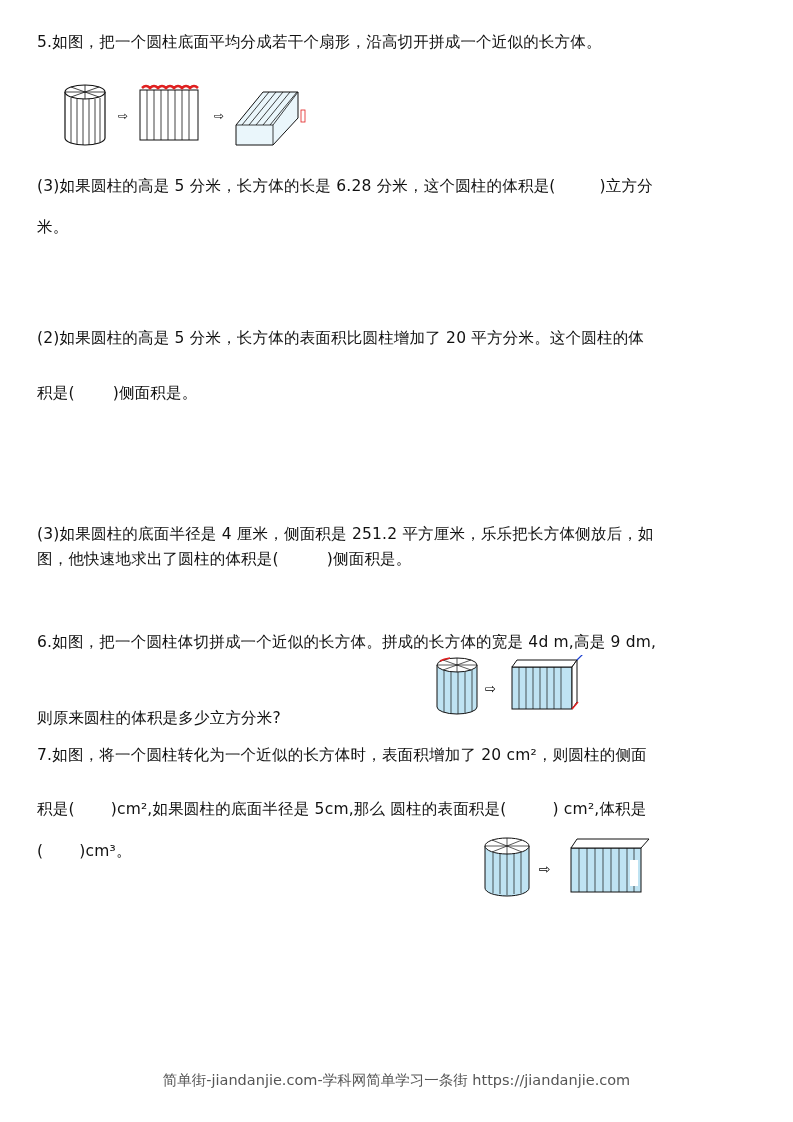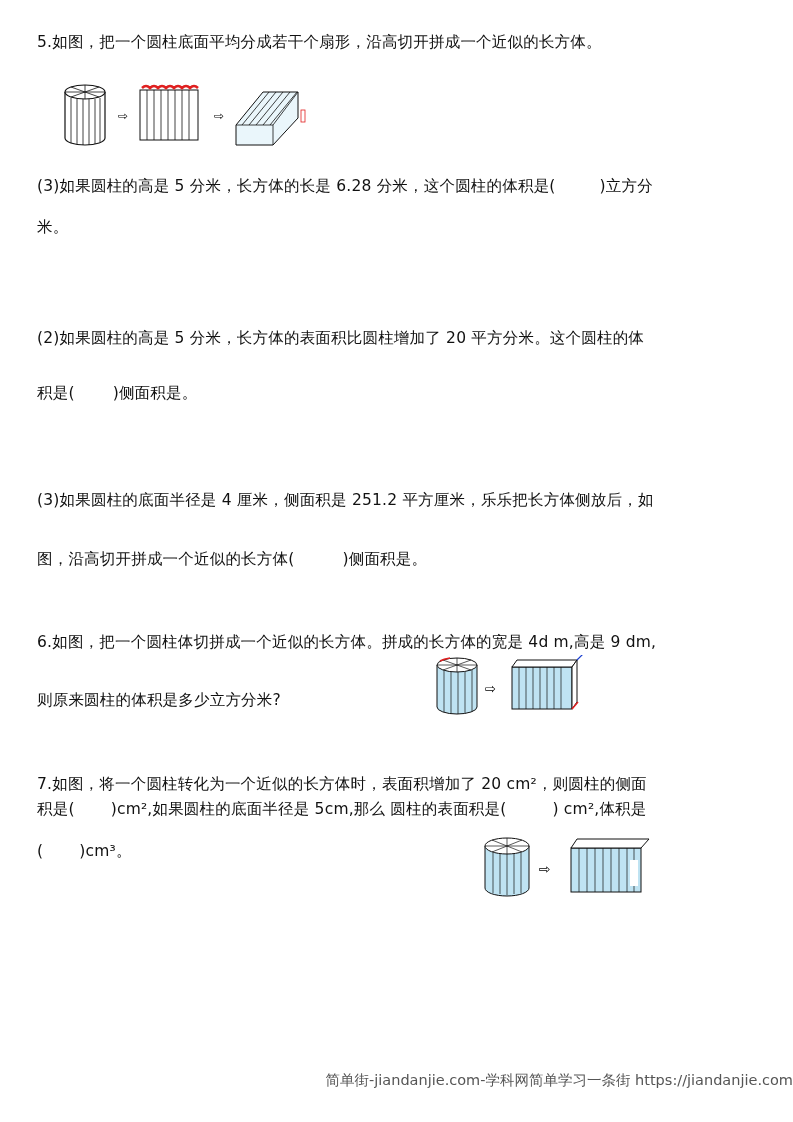--- a/index.html
+++ b/index.html
@@ -7,21 +7,21 @@
     width: 793px; height: 1122px; position: relative; overflow: hidden;
     font-family: "DejaVu Sans", sans-serif; color: #111;
   }
   .line {
     position: absolute; left: 37px; font-size: 15.5px; line-height: 20px;
     white-space: nowrap; letter-spacing: 0.2px;
   }
   .blank { display: inline-block; }
   .fig { position: absolute; }
   .footer {
-    position: absolute; left: 0; width: 793px; top: 1071px; text-align: right;
+    position: absolute; left: 0; width: 793px; top: 1071px; text-align: center;
     font-size: 14.5px; color: #555; font-family: "DejaVu Sans", sans-serif;
   }
 </style>
 </head>
 <body>
 
 <div class="line" style="top:32px">5.如图，把一个圆柱底面平均分成若干个扇形，沿高切开拼成一个近似的长方体。</div>
 
 <svg class="fig" style="left:58px;top:80px" width="260" height="70">
   <g stroke="#111" fill="#fff" stroke-width="1.2">
@@ -78,27 +78,27 @@
 <div class="line" style="top:176px">
   <span>(3)如果圆柱的高是 5 分米，长方体的长是 6.28 分米，这个圆柱的体积是(</span><span class="blank" style="width:44px"></span><span>)立方分</span>
 </div>
 <div class="line" style="top:217px">米。</div>
 
 <div class="line" style="top:328px">(2)如果圆柱的高是 5 分米，长方体的表面积比圆柱增加了 20 平方分米。这个圆柱的体</div>
 <div class="line" style="top:383px">
   <span>积是(</span><span class="blank" style="width:38px"></span><span>)侧面积是。</span>
 </div>
 
-<div class="line" style="top:490px">(3)如果圆柱的底面半径是 4  厘米，侧面积是 251.2 平方厘米，乐乐把长方体侧放后，如</div>
+<div class="line" style="top:524px">(3)如果圆柱的底面半径是 4  厘米，侧面积是 251.2 平方厘米，乐乐把长方体侧放后，如</div>
 <div class="line" style="top:549px">
-  <span>图，沿高切开拼成一个近似的长方体(</span><span class="blank" style="width:48px"></span><span>)侧面积是。</span>
+  <span>图，他快速地求出了圆柱的体积是(</span><span class="blank" style="width:48px"></span><span>)侧面积是。</span>
 </div>
 
 <div class="line" style="top:632px">6.如图，把一个圆柱体切拼成一个近似的长方体。拼成的长方体的宽是 4d m,高是 9 dm,</div>
-<div class="line" style="top:690px">则原来圆柱的体积是多少立方分米?</div>
+<div class="line" style="top:708px">则原来圆柱的体积是多少立方分米?</div>
 
 <svg class="fig" style="left:432px;top:655px" width="170" height="65">
   <g stroke="#111" stroke-width="1">
     <path d="M5 10 L5 52 A20 7 0 0 0 45 52 L45 10" fill="#bfe3f2"></path>
     <ellipse cx="25" cy="10" rx="20" ry="7" fill="#fff"></ellipse>
     <g stroke-width="0.7">
       <line x1="25" y1="10" x2="5" y2="10"></line>
         <line x1="25" y1="10" x2="45" y2="10"></line>
       <line x1="25" y1="10" x2="25" y2="3"></line>
         <line x1="25" y1="10" x2="25" y2="17"></line>
@@ -126,21 +126,21 @@
         <line x1="108" y1="12" x2="108" y2="54"></line>
       <line x1="115" y1="12" x2="115" y2="54"></line>
         <line x1="122" y1="12" x2="122" y2="54"></line>
       <line x1="129" y1="12" x2="129" y2="54"></line>
     </g>
     <line x1="145" y1="5" x2="152" y2="-2" stroke="#1a3fd0" stroke-width="1.2"></line>
     <line x1="140" y1="54" x2="146" y2="47" stroke="#e02020" stroke-width="1.5"></line>
   </g>
 </svg>
 
-<div class="line" style="top:774px">7.如图，将一个圆柱转化为一个近似的长方体时，表面积增加了 20  cm²，则圆柱的侧面</div>
+<div class="line" style="top:745px">7.如图，将一个圆柱转化为一个近似的长方体时，表面积增加了 20  cm²，则圆柱的侧面</div>
 <div class="line" style="top:799px">
   <span>积是(</span><span class="blank" style="width:36px"></span><span>)cm²,如果圆柱的底面半径是 5cm,那么 圆柱的表面积是(</span><span class="blank" style="width:46px"></span><span>) cm²,体积是</span>
 </div>
 <div class="line" style="top:841px">
   <span>(</span><span class="blank" style="width:36px"></span><span>)cm³。</span>
 </div>
 
 <svg class="fig" style="left:482px;top:832px" width="180" height="66">
   <g stroke="#111" stroke-width="1">
     <path d="M3 14 L3 56 A22 8 0 0 0 47 56 L47 14" fill="#bfe3f2"></path>

